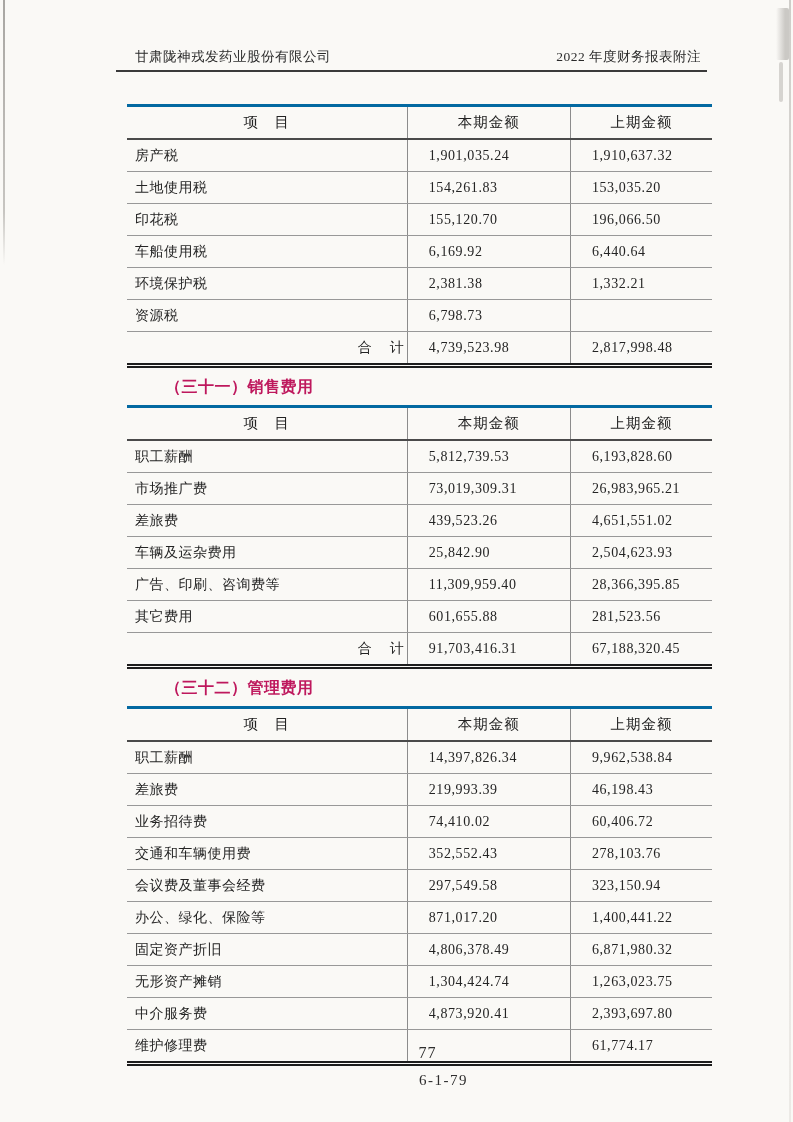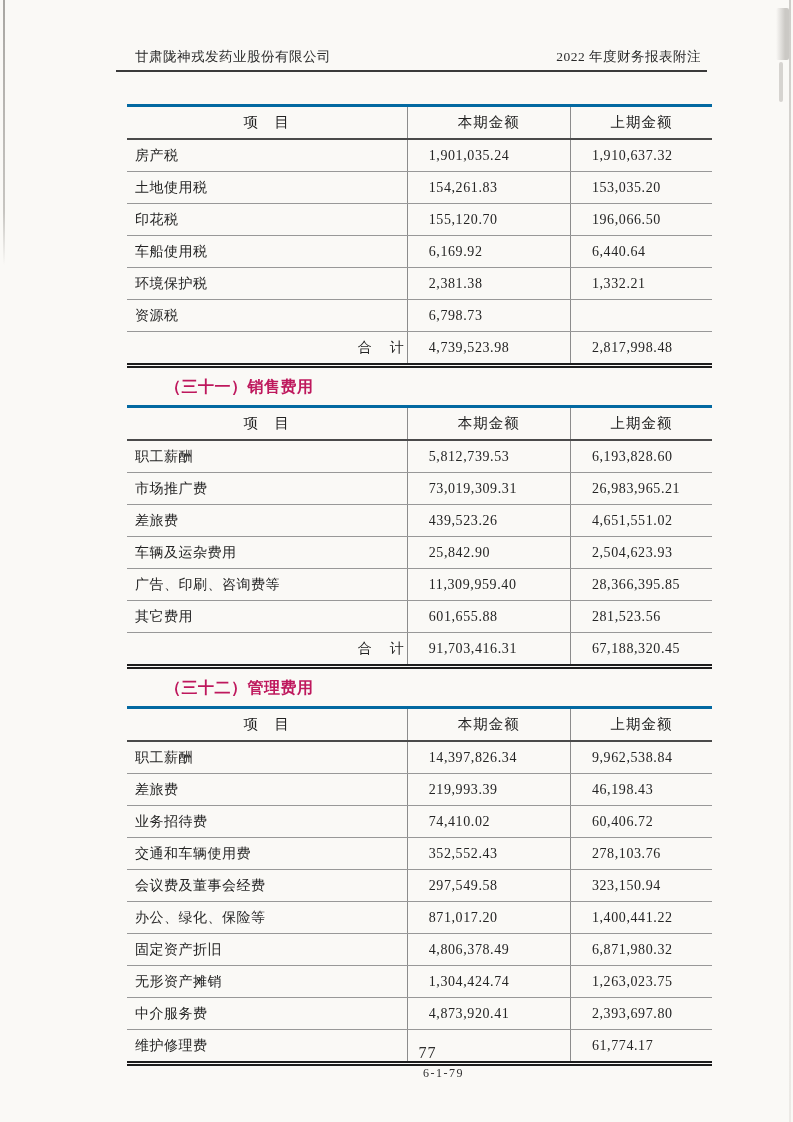--- a/index.html
+++ b/index.html
@@ -153,22 +153,22 @@
     text-align: center;
     color: #2e2e2e;
   }
   .pagenum {
     margin-left: 62px;
     font-size: 16px;
     letter-spacing: 1px;
   }
   .pagecode {
     margin-left: 94px;
-    margin-top: 4px;
-    font-size: 12px;
+    margin-top: 10px;
+    font-size: 15px;
     letter-spacing: 1.5px;
   }
 </style>
 </head>
 <body>
 
 <div class="page">
 
   <div class="edge-left"></div>
   <div class="edge-right"></div>

